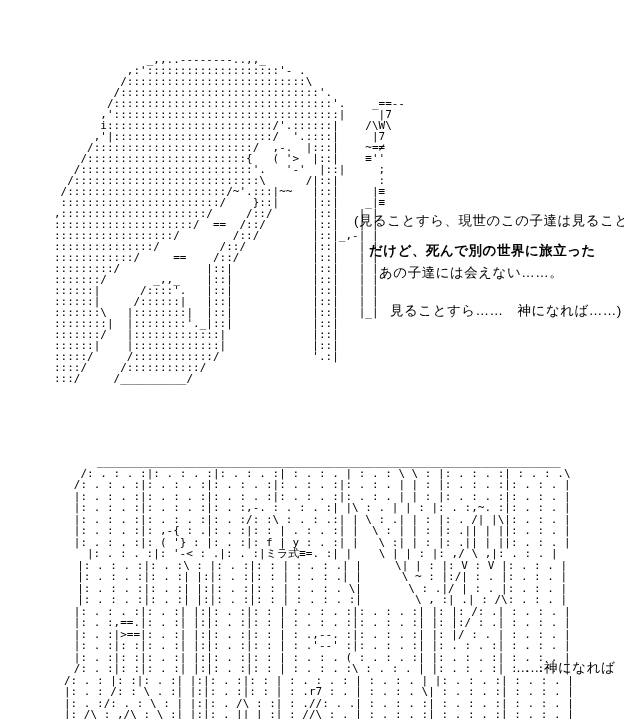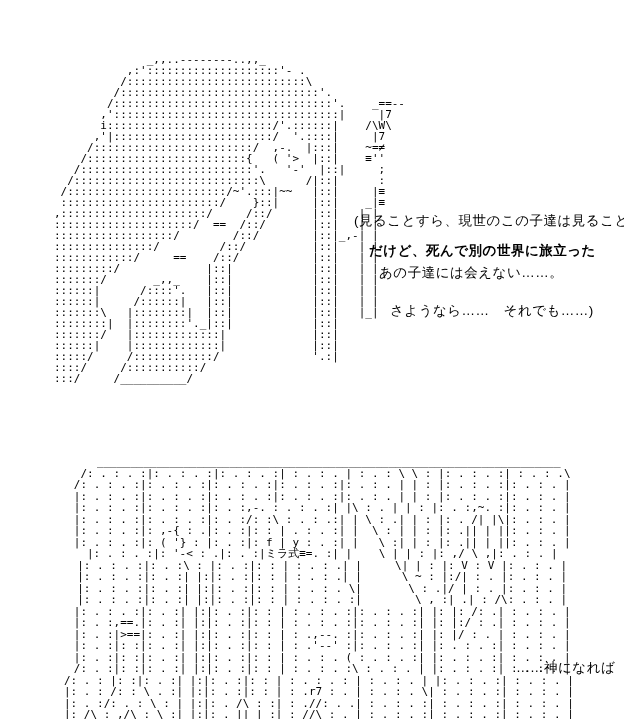--- a/index.html
+++ b/index.html
@@ -73,21 +73,21 @@
 :::::::/   |:::::::::::::|             |::|
 ::::::|    |:::::::::::::|             |::|
 :::::/     /::::::::::::/              '.:|
 ::::/     /:::::::::::/
 :::/     /__________/</pre>
 
   <div>
     <span class="dialogue-line dl1">(見ることすら、現世のこの子達は見ることはできる。</span>
     <span class="dialogue-line dl2">だけど、死んで別の世界に旅立った</span>
     <span class="dialogue-line dl3">あの子達には会えない……。</span>
-    <span class="dialogue-line dl4">さようなら……　それでも……)</span>
+    <span class="dialogue-line dl4">見ることすら……　神になれば……)</span>
   </div>
 
   <pre class="aa aa-bottom">    ______________________________________________________________________
    /: . : . :|: . : . :|: . : . :| : . : . | : . : \ \ : |: . : . :| : . : .\
   /: . : . :|: . : . :|: . : . :|: . : . :|: . : . | | : |: . : . :|: . : . |
   |: . : . :|: . : . :|: . : . :|: . : . :|: . : . | | : |: . : . :|: . : . |
   |: . : . :|: . : . :|: . :,-. : . : . :| |\ : . | | : |: . :,~. :|: . : . |
   |: . : . :|: . : . :|: . :/: :\ : . : .:| | \ : .| | : |: . /| |\|: . : . |
   |: . : . :|: ,-{ : .|: . :|: : | . : . :| |  \ : | | : |: .|| | ||: . : . |
   |: . : . :|: ( '} : |: . :|: f | y : . :| |   \ :| | : |: .|| | ||: . : . |

